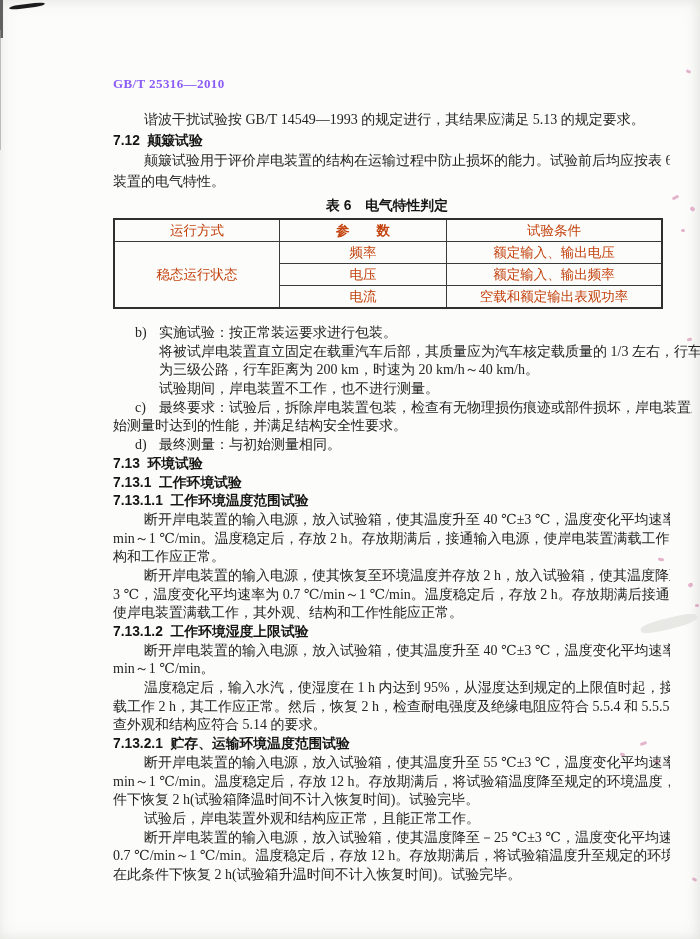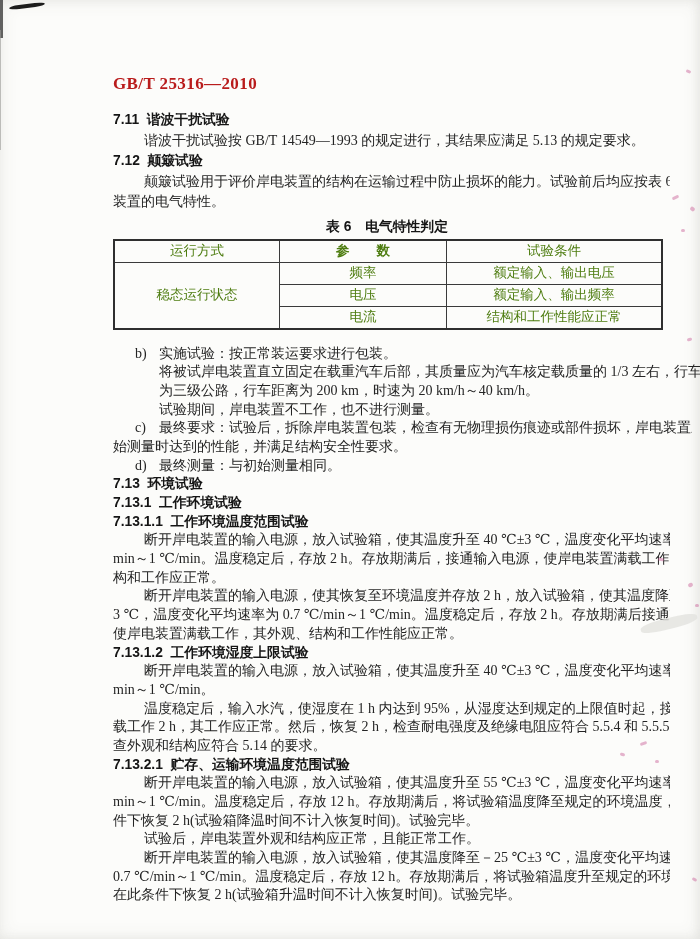--- a/index.html
+++ b/index.html
@@ -5,60 +5,59 @@
   html,body{margin:0;padding:0;background:#e8e8e6;}
   #page{
     position:relative;width:700px;height:939px;margin:0 auto;
     background:#fcfcfa;
     overflow:hidden;
     font-family:"Liberation Serif","DejaVu Serif",serif;
     box-shadow:inset 0 0 18px rgba(90,85,80,.10), inset -3px 0 8px rgba(120,110,100,.08);
   }
   #content{position:absolute;left:113px;top:74px;width:560px;}
   .doc-code{
-    font-weight:700;font-size:17px;letter-spacing:.4px;color:#b91c1c;
+    font-weight:700;font-size:13px;letter-spacing:.4px;color:#8b5cf6;
     height:20px;line-height:20px;margin-bottom:16px;white-space:pre;
   }
   .ln{
     white-space:pre;overflow:hidden;width:557px;
     font-size:14px;color:#242424;
   }
   .s1 .ln{height:20.5px;line-height:20.5px;}
   .s2 .ln{height:18.7px;line-height:18.7px;}
   .h{font-weight:700;color:#151515;font-family:"Liberation Sans","DejaVu Sans",sans-serif;font-size:13.8px;}
   .ind{text-indent:31px;}
   .li{padding-left:22px;}
   .li .lbl{display:inline-block;width:24px;}
   .cont{padding-left:46px;}
   
   .t6wrap{margin:3px 0 15px 0;}
   .t6title{width:548px;text-align:center;font-weight:700;font-size:13.8px;color:#151515;
     height:21px;line-height:21px;font-family:"Liberation Sans","DejaVu Sans",sans-serif;white-space:pre;}
   table.t6{border-collapse:collapse;width:548px;margin-top:2px;border:2px solid #2f2f2f;table-layout:fixed;}
   table.t6 td{border:1px solid #3a3a3a;text-align:center;vertical-align:middle;
-    font-size:13.5px;color:#4d7c0f;height:21px;padding:0;white-space:pre;}
+    font-size:13.5px;color:#c2410c;height:21px;padding:0;white-space:pre;}
   .c1{width:164px;} .c2{width:166px;font-weight:bold;} .c3{width:214px;}
   .pagenum{position:absolute;left:117px;top:945px;font-size:12.5px;color:#4c1d95;margin-top:13px;}
   
   .art{position:absolute;pointer-events:none;}
   #art-topleft{left:9px;top:4px;width:36px;height:4px;background:#1d1d1d;border-radius:50%/90%;transform:rotate(-7deg);}
   #art-leftedge{left:0;top:0;width:3px;height:38px;background:#3c3c3c;opacity:.8;}
   #art-leftedge2{left:0;top:30px;width:1px;height:120px;background:#9a9a96;opacity:.6;}
   .pink{background:#c75a94;opacity:.45;border-radius:2px;}
   .graystreak{background:#e2e2de;opacity:.8;border-radius:40%;}
 </style>
 </head>
 <body>
 
 <div id="page">
   <div id="content">
     <div class="doc-code">GB/T 25316—2010</div>
 
     <div class="s1">
-      <div class="ln h">7.11  谐波干扰试验</div>
       <div class="ln ind">谐波干扰试验按 GB/T 14549—1993 的规定进行，其结果应满足 5.13 的规定要求。</div>
       <div class="ln h">7.12  颠簸试验</div>
       <div class="ln ind">颠簸试验用于评价岸电装置的结构在运输过程中防止损坏的能力。试验前后均应按表 6 判定岸电</div>
       <div class="ln">装置的电气特性。</div>
 
       <div class="t6wrap">
         <div class="t6title">表 6　电气特性判定</div>
         <table class="t6">
           <tbody>
               <tr>
@@ -70,21 +69,21 @@
             <td rowspan="3">稳态运行状态</td>
             <td>频率</td>
             <td>额定输入、输出电压</td>
           </tr>
           <tr>
             <td>电压</td>
             <td>额定输入、输出频率</td>
           </tr>
           <tr>
             <td>电流</td>
-            <td>结构和工作性能应正常</td>
+            <td>空载和额定输出表观功率</td>
           </tr>
         </tbody>
           </table>
       </div>
     </div>
 
     <div class="s2">
       <div class="ln li"><span class="lbl">b)</span><span>实施试验：按正常装运要求进行包装。</span></div>
       <div class="ln cont">将被试岸电装置直立固定在载重汽车后部，其质量应为汽车核定载质量的 1/3 左右，行车路面</div>
       <div class="ln cont">为三级公路，行车距离为 200 km，时速为 20 km/h～40 km/h。</div>

